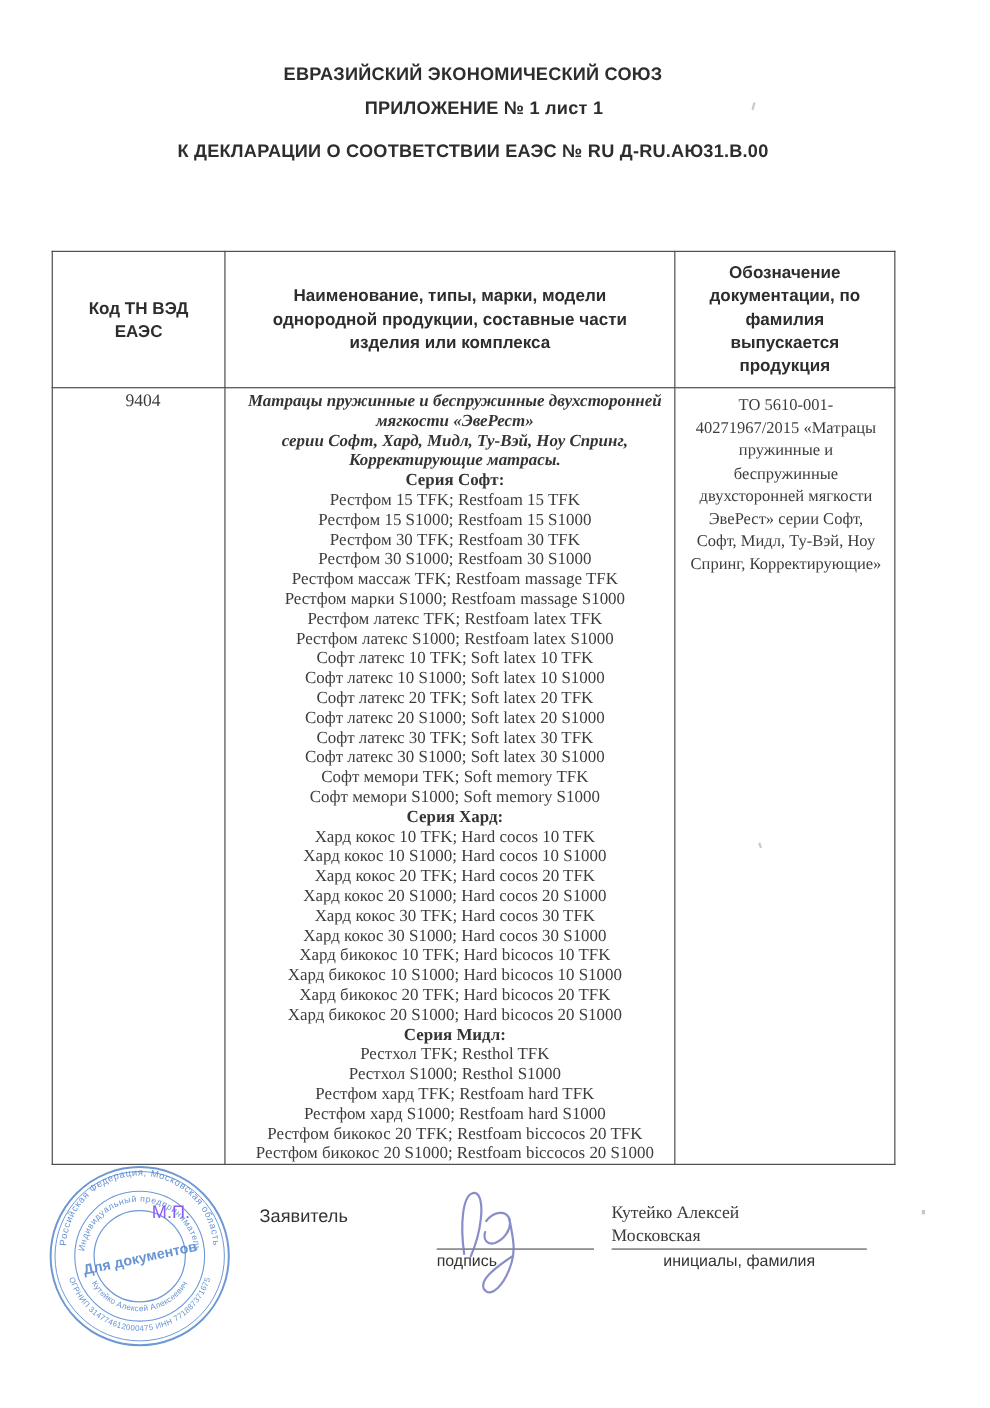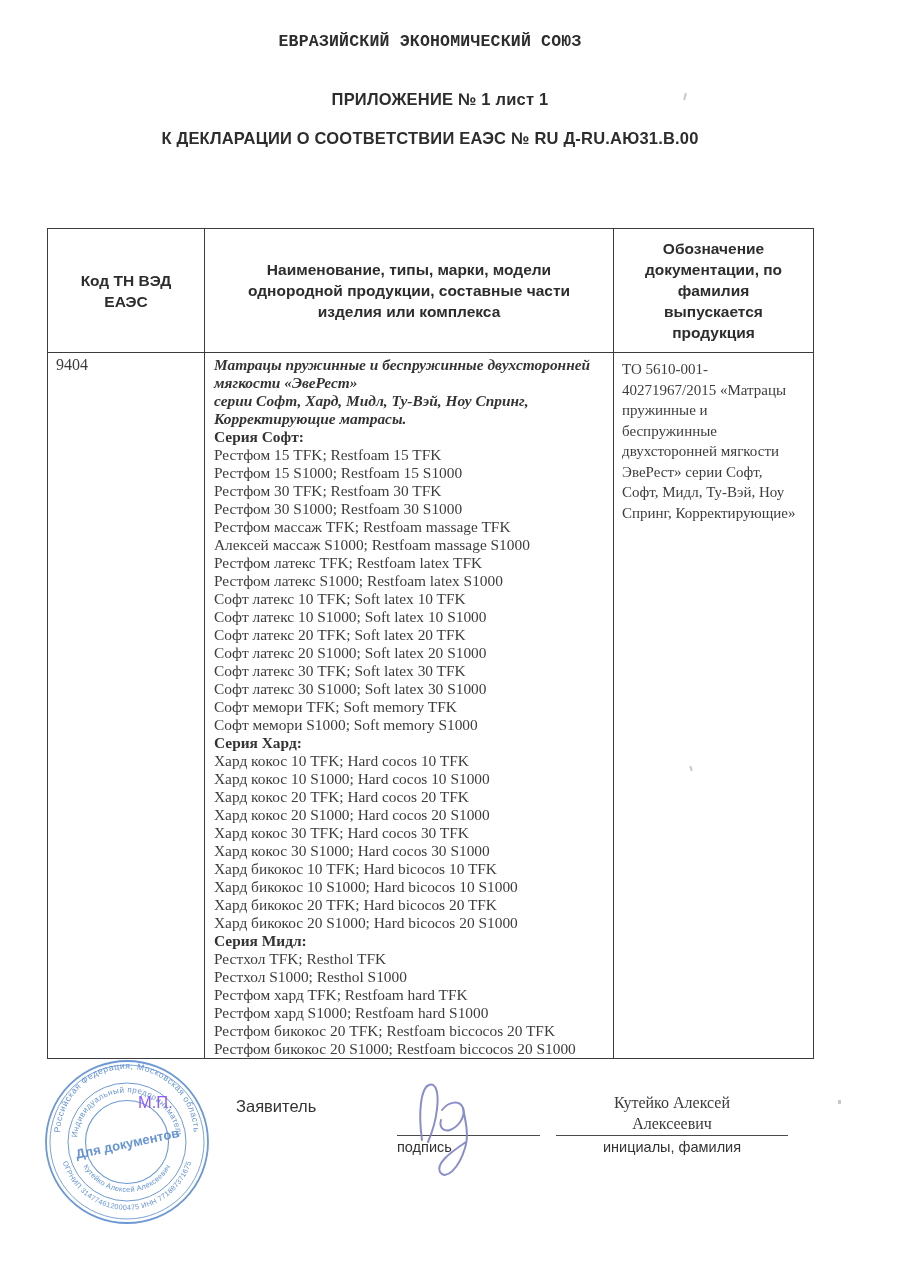--- a/index.html
+++ b/index.html
@@ -9,37 +9,38 @@
     position: relative;
     font-family: "Liberation Sans", sans-serif;
     color: #2f2f2f;
     overflow: hidden;
   }
   .page { position: absolute; inset: 0; }
 
   
   .doc-header { position: absolute; left: 0; top: 0; width: 860px; text-align: center; }
   .h-line { font-weight: bold; font-size: 16.5px; letter-spacing: 0.2px; color: #2d2d2d; }
-  .h1 { position: absolute; top: 32px;  width: 100%; font-family: Liberation Mono, monospace; }
+  .h1 { position: absolute; top: 59px;  width: 100%; }
   .h2 { position: absolute; top: 90px;  width: 100%; margin-left: 10px; }
   .h3 { position: absolute; top: 129px; width: 100%; }
   .subtitle {
     position: absolute; left: 74px; top: 181px;
     font-size: 15.5px; color: #333;
   }
 
   
   table.main-table {
     position: absolute; left: 47px; top: 228px;
     width: 766px; border-collapse: collapse;
     table-layout: fixed;
   }
   .main-table th, .main-table td {
     border: 1.6px solid #3c3c3c;
     vertical-align: top;
+    text-align: center;
   }
   .main-table col.c0 { width: 157px; }
   .main-table col.c1 { width: 409px; }
   .main-table col.c2 { width: 200px; }
   .main-table th {
     height: 124px;
     font-size: 15.5px; font-weight: bold; color: #2d2d2d;
     text-align: center; vertical-align: middle;
     line-height: 21px;
     font-family: "Liberation Sans", sans-serif;
@@ -82,21 +83,21 @@
   .sig-caption {
     position: absolute; left: 397px; top: 1139px; width: 143px;
     text-align: left; font-size: 14.5px; color: #333;
   }
   .name-caption {
     position: absolute; left: 556px; top: 1139px; width: 232px;
     text-align: center; font-size: 14.5px; color: #333;
   }
   .name-block {
     position: absolute; left: 556px; top: 1092px; width: 232px;
-    text-align: center; font-family: "Liberation Serif", serif;
+    text-align: left; font-family: "Liberation Serif", serif;
     font-size: 16px; line-height: 21px; color: #3a3a3a;
   }
 
   .stamp-wrap { position: absolute; left: 41px; top: 1056px; width: 172px; height: 172px; z-index: 2; }
   .sig-wrap   { position: absolute; left: 408px; top: 1078px; width: 100px; height: 104px; z-index: 2; }
 
   
   .speck { position: absolute; background: #9a9a9a; opacity: 0.55; }
   .speck.s1 { left: 684px; top: 93px;  width: 2px; height: 7px; transform: rotate(14deg); }
   .speck.s2 { left: 838px; top: 1100px; width: 3px; height: 4px; }
@@ -150,21 +151,21 @@
               <div class="pl-line pl-intro">Матрацы пружинные  и  беспружинные двухсторонней</div>
               <div class="pl-line pl-intro">мягкости «ЭвеРест»</div>
               <div class="pl-line pl-intro">серии Софт, Хард, Мидл, Ту-Вэй, Ноу Спринг,</div>
               <div class="pl-line pl-intro">Корректирующие матрасы.</div>
               <div class="pl-line pl-series">Серия Софт:</div>
               <div class="pl-line">Рестфом 15 TFK; Restfoam 15 TFK</div>
               <div class="pl-line">Рестфом 15 S1000; Restfoam 15 S1000</div>
               <div class="pl-line">Рестфом 30 TFK; Restfoam 30 TFK</div>
               <div class="pl-line">Рестфом 30 S1000; Restfoam 30 S1000</div>
               <div class="pl-line">Рестфом массаж TFK; Restfoam massage TFK</div>
-              <div class="pl-line">Алексей массаж S1000; Restfoam massage S1000</div>
+              <div class="pl-line">Рестфом марки S1000; Restfoam massage S1000</div>
               <div class="pl-line">Рестфом  латекс TFK; Restfoam latex TFK</div>
               <div class="pl-line">Рестфом  латекс S1000; Restfoam latex S1000</div>
               <div class="pl-line">Софт латекс 10 TFK; Soft latex 10 TFK</div>
               <div class="pl-line">Софт латекс 10 S1000; Soft latex 10 S1000</div>
               <div class="pl-line">Софт латекс 20 TFK; Soft latex 20 TFK</div>
               <div class="pl-line">Софт латекс 20 S1000; Soft latex 20 S1000</div>
               <div class="pl-line">Софт латекс 30 TFK; Soft latex 30 TFK</div>
               <div class="pl-line">Софт латекс 30 S1000; Soft latex 30 S1000</div>
               <div class="pl-line">Софт мемори TFK; Soft memory TFK</div>
               <div class="pl-line">Софт мемори S1000; Soft memory S1000</div>
@@ -249,20 +250,20 @@
     </svg>
   </div>
 
   <div class="sig-rule"></div>
   <div class="name-rule"></div>
   <div class="sig-caption">подпись</div>
   <div class="name-caption">инициалы, фамилия</div>
 
   <div class="name-block">
     <div>Кутейко Алексей</div>
-    <div>Алексеевич</div>
+    <div>Московская</div>
   </div>
 
   <div class="speck s1"></div>
   <div class="speck s2"></div>
   <div class="speck s3"></div>
 
 </div>
 
 </body></html>

